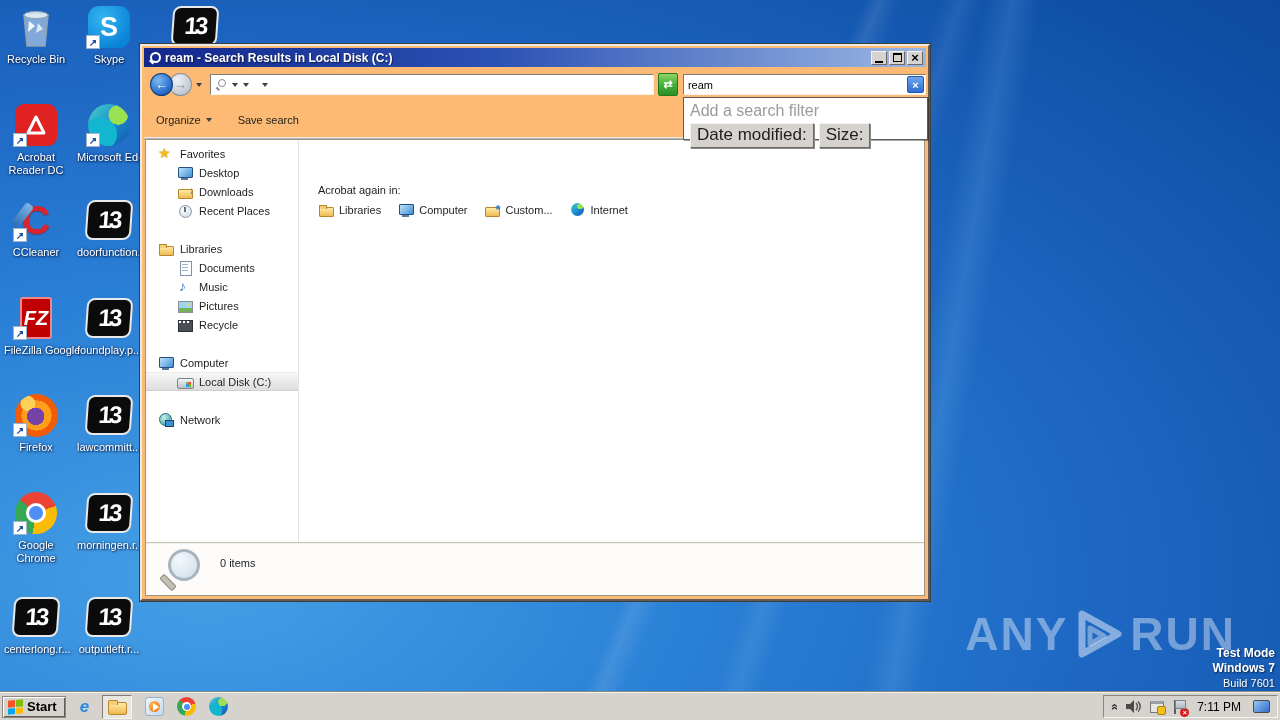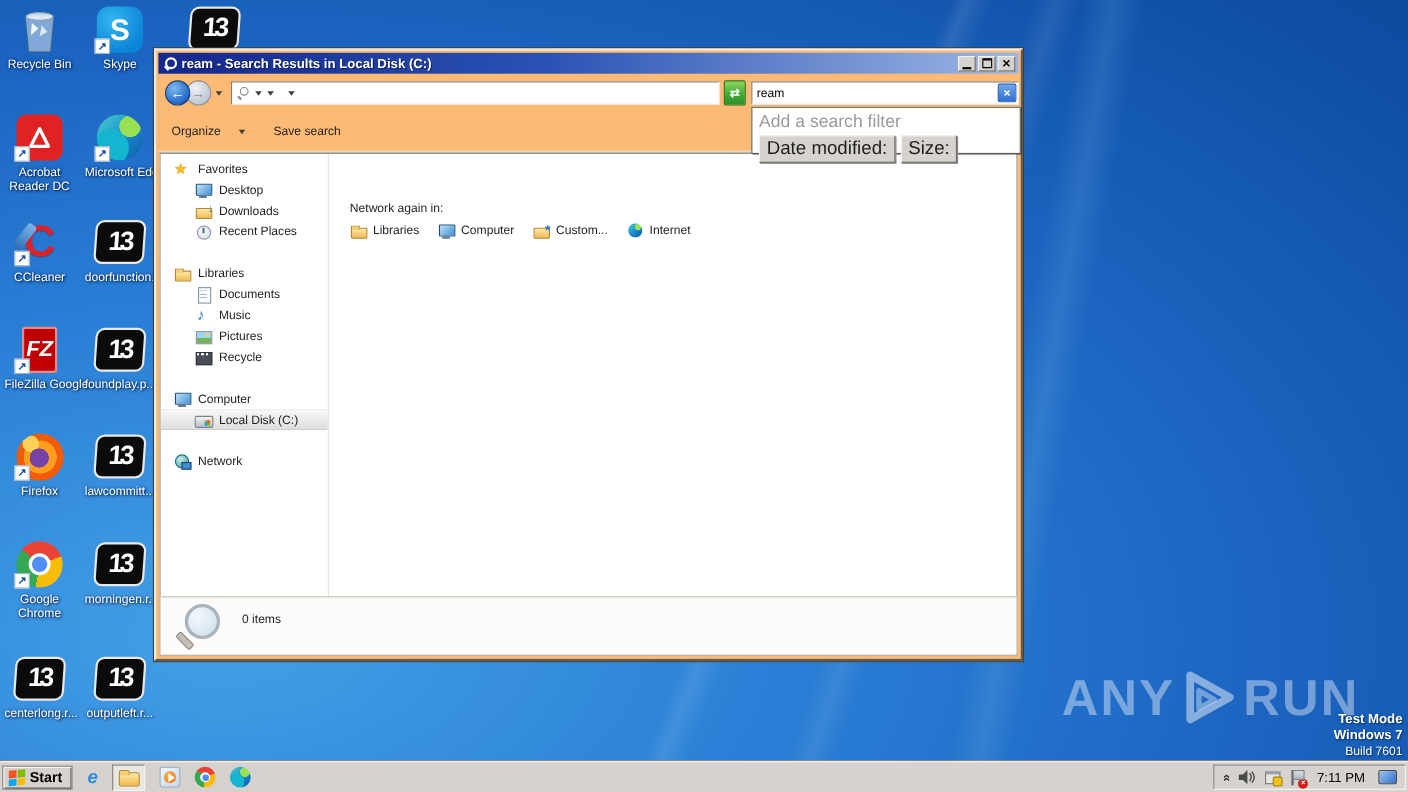--- a/index.html
+++ b/index.html
@@ -103,21 +103,21 @@
   .filter-pop { position:absolute; left:541px; top:51px; width:245px; height:43px; background:#fff;
     border:1px solid #5c5c5c; box-shadow:1px 1px 0 rgba(0,0,0,.35); z-index:8; padding:3px 6px; }
   .filter-hint { font-size:16px; color:#9a9a9a; margin-top:1px; }
   .filter-btns { display:flex; gap:5px; margin-top:3px; }
   .filter-btn { font-size:17px; color:#1e1e1e; padding:1px 6px 2px; cursor:pointer; box-shadow:1px 1px 0 #8a8a8a; }
 
   
   .cmd-bar { position:absolute; left:2px; top:55px; right:2px; height:38px; display:flex; align-items:center;
     padding-left:12px; gap:26px; font-size:11px; color:#1e1e1e;
     border-bottom:1px solid #b9b5ae; box-shadow:inset 0 -1px 0 #efede8; }
-  .cmd-item { display:flex; align-items:center; gap:16px; cursor:pointer; }
+  .cmd-item { display:flex; align-items:center; gap:5px; cursor:pointer; }
 
   
   .wbody { position:absolute; left:3px; right:3px; top:93px; bottom:3px; background:#fff; border:1px solid #9a958c; }
   .navpane { position:absolute; left:0; top:0; bottom:53px; width:152px; overflow:hidden; padding-top:4px; }
   .navgroup { margin-bottom:19px; }
   .nav-row { height:19px; display:flex; align-items:center; gap:6px; font-size:11px; color:#1e1e1e; cursor:pointer; padding-left:12px; }
   .nav-row.child { padding-left:31px; }
   .nav-row.selected { background:linear-gradient(#f7f7f7,#dedede); border-top:1px solid #ececec; border-bottom:1px solid #cfcfcf; height:19px; }
   .sep-v { position:absolute; left:152px; top:0; bottom:53px; width:1px; background:#e3e1dc; }
 
@@ -468,21 +468,21 @@
       <div class="navgroup">
         <div class="nav-row">
           <span class="ni ni-network"></span>
           <span>Network</span>
         </div>
       </div>
     </div>
     <div class="sep-v"></div>
 
     <div class="content">
-      <div class="again-label">Network again in:</div>
+      <div class="again-label">Acrobat again in:</div>
       <div class="again-row">
         <span class="again-item">
           <span class="ni ni-folder"></span>
           <span>Libraries</span>
         </span>
         <span class="again-item">
           <span class="ni ni-computer"></span>
           <span>Computer</span>
         </span>
         <span class="again-item">

